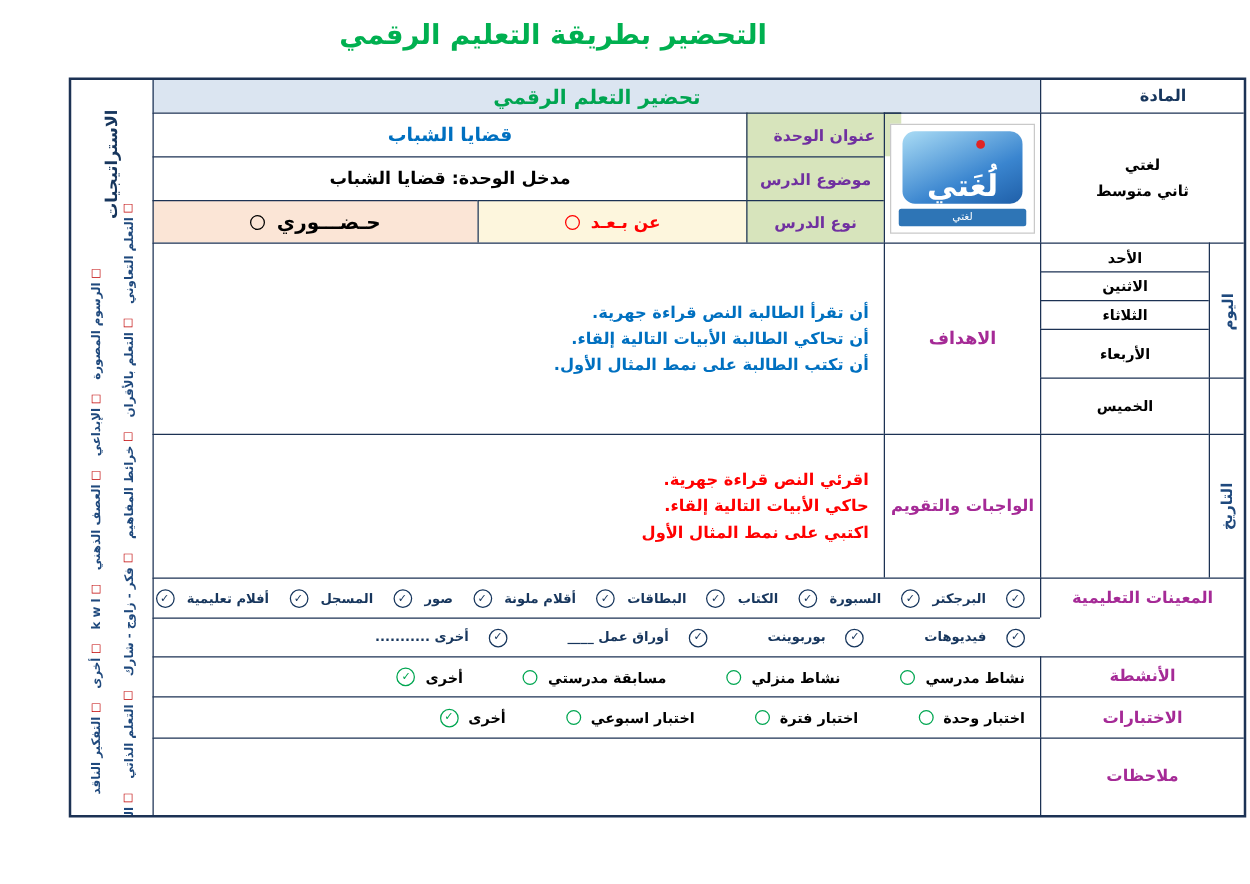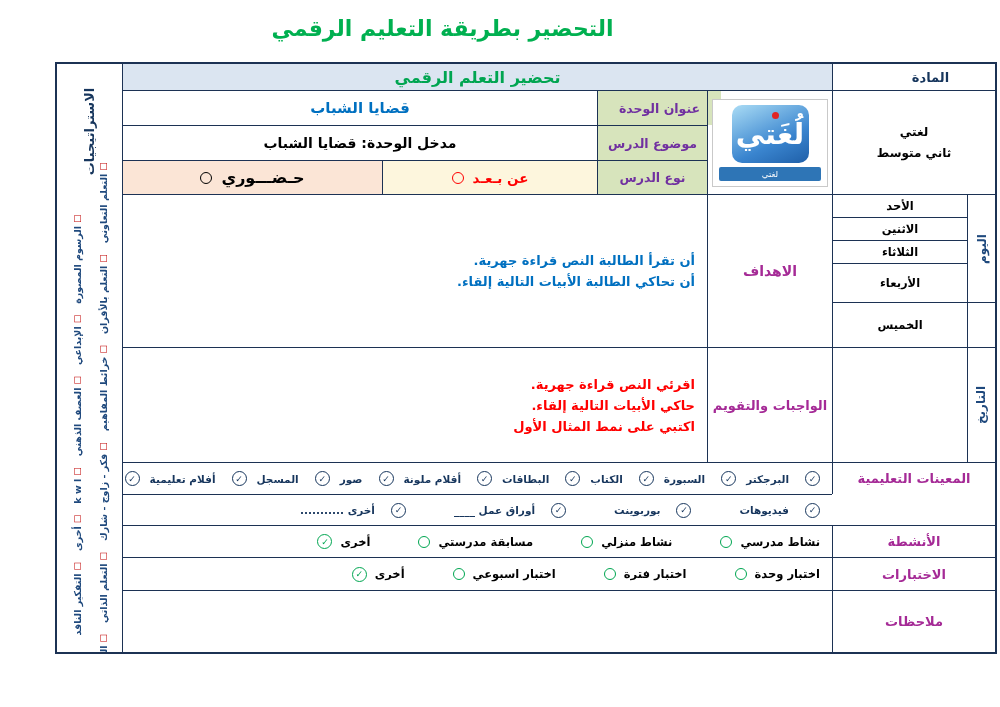--- a/index.html
+++ b/index.html
@@ -112,24 +112,24 @@
   .sbox { color: #c00000; font-size: 9px; line-height: 1; }
   .sbox::before { content: "□"; }
 
   
   .logo-card {
     background: #fff; border: 1px solid #c9c9c9; padding: 5px 6px;
     display: flex; flex-direction: column; align-items: center; gap: 4px;
   }
   .logo-square {
     position: relative;
-    width: 77px; height: 58px; border-radius: 10px;
+    width: 96px; height: 58px; border-radius: 10px;
     background: linear-gradient(155deg, #aadcf5 0%, #3a85cf 62%, #1f5fa8 100%);
-    color: #fff; font-weight: bold; font-size: 29px;
-    display: flex; align-items: center; justify-content: center;
+    color: #fff; font-weight: bold; font-size: 24px;
+    display: flex; align-items: flex-end; justify-content: center;
   }
   .logo-dot {
     position: absolute; top: 7px; right: 30px;
     width: 7px; height: 7px; border-radius: 50%; background: #e02424;
   }
   .logo-banner {
     width: 102px; height: 14px; background: #2e75b6; border-radius: 2px;
     color: #fff; font-size: 8.5px; display: flex; align-items: center; justify-content: center;
   }
 </style>
@@ -231,20 +231,21 @@
     </div>
   </div>
   <div class="c subject-cell" style="left:775px;top:26px;width:163px;height:104px;">
     <span>لغتي</span>
     <span>ثاني متوسط</span>
   </div>
 
   <div class="c lines" style="left:65px;top:130px;width:585px;height:153px;">
     <span class="obj-line">أن تقرأ الطالبة النص قراءة جهرية.</span>
     <span class="obj-line">أن تحاكي الطالبة الأبيات التالية إلقاء.</span>
+    <span class="obj-line">أن تكتب الطالبة على نمط المثال الأول.</span>
   </div>
   <div class="c mlabel big-mlabel" style="left:650px;top:130px;width:125px;height:153px;">الاهداف</div>
 
   <div class="c day" style="left:775px;top:130px;width:135px;height:23px;">الأحد</div>
   <div class="c day" style="left:775px;top:153px;width:135px;height:23px;">الاثنين</div>
   <div class="c day" style="left:775px;top:176px;width:135px;height:23px;">الثلاثاء</div>
   <div class="c day" style="left:775px;top:199px;width:135px;height:39px;">الأربعاء</div>
   <div class="c vcell" style="left:910px;top:130px;width:28px;height:108px;">
     <span class="vtxt">اليوم</span>
   </div>

